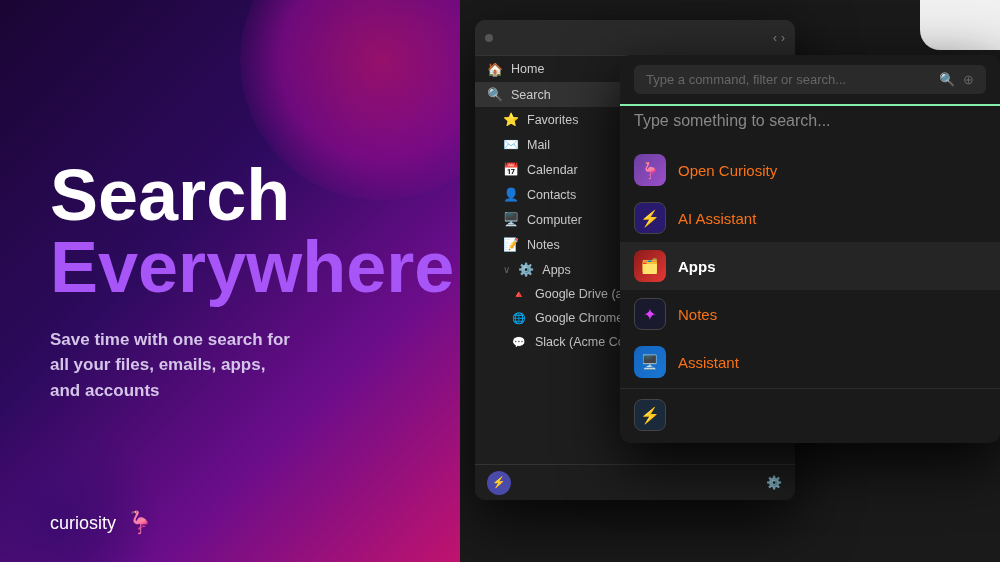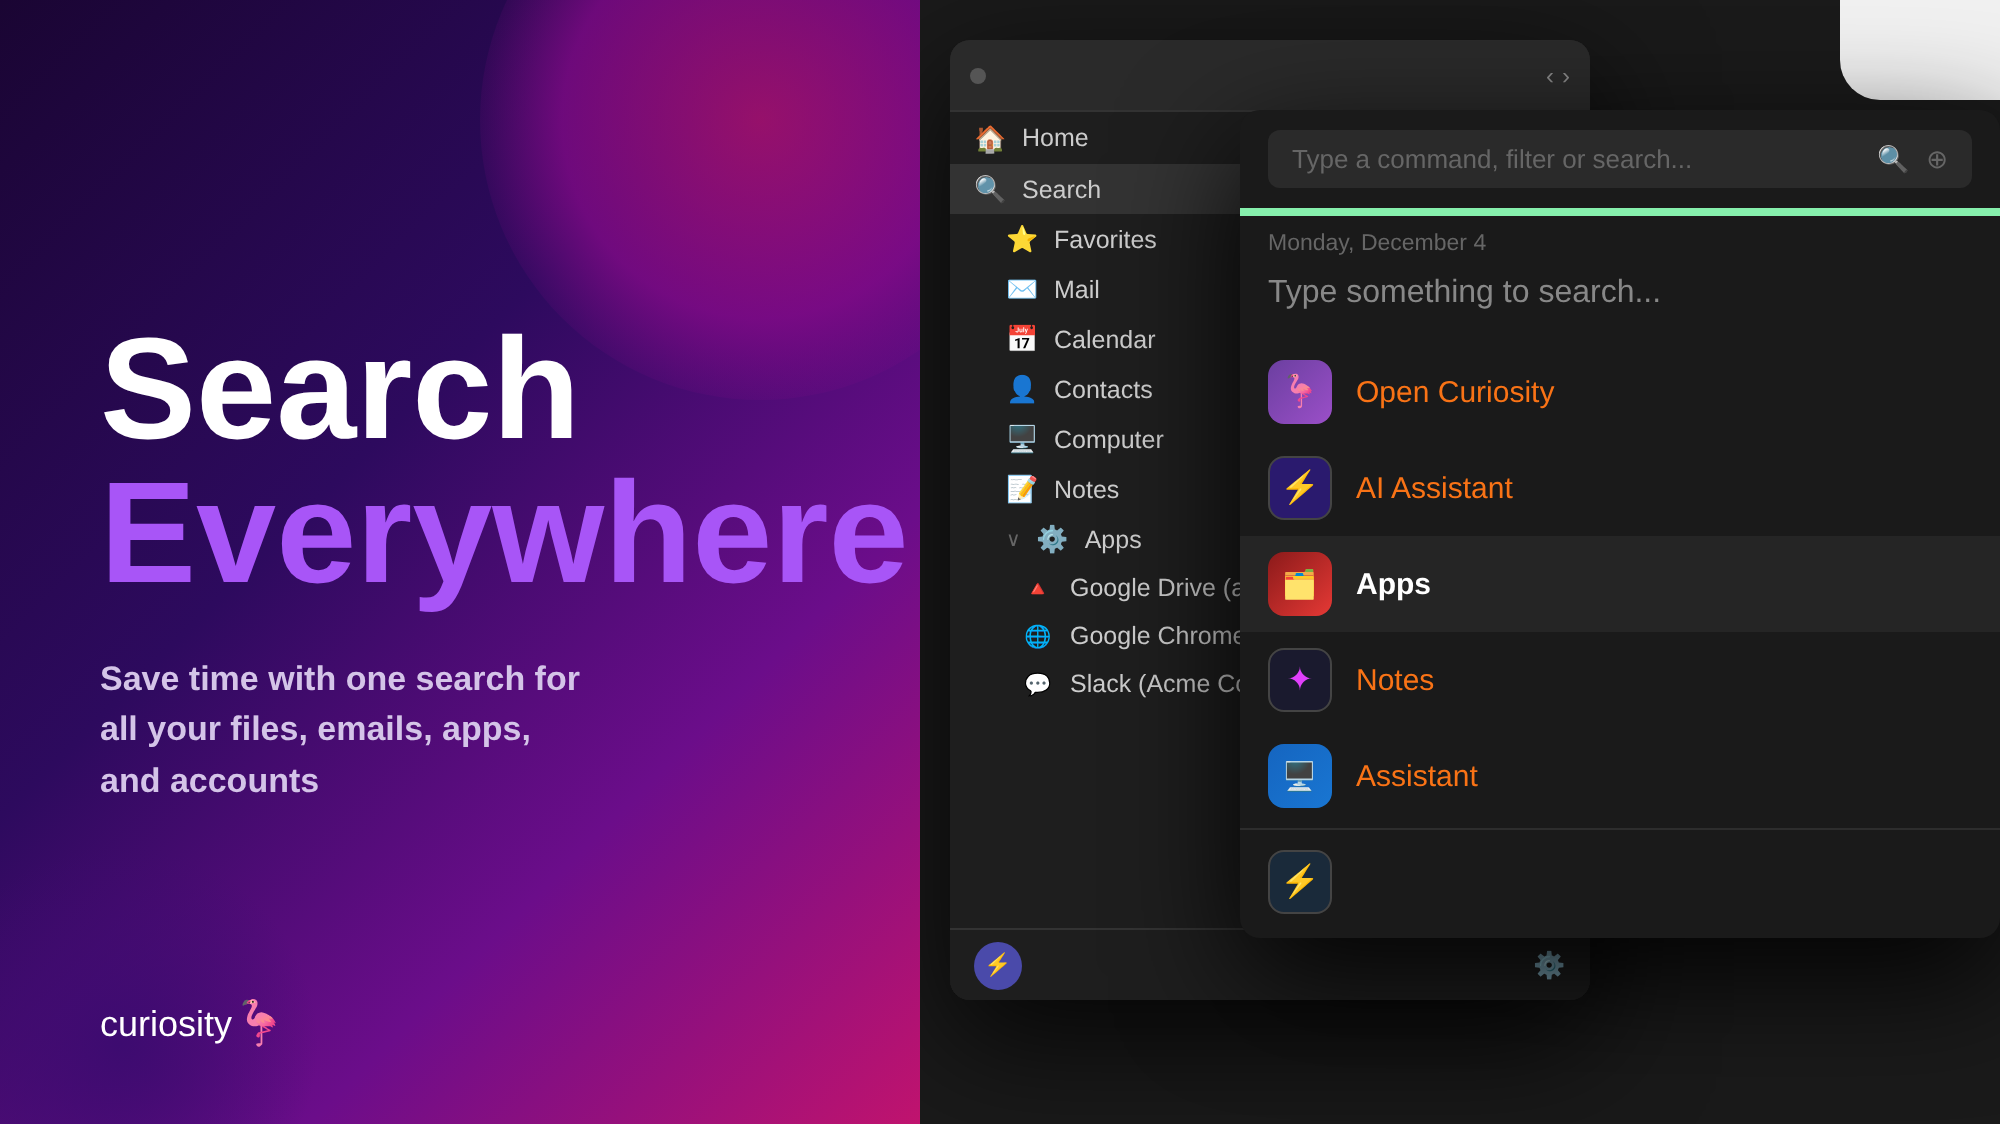--- a/index.html
+++ b/index.html
@@ -64,23 +64,24 @@
       font-size: 17px;
       color: #d4c4e8;
       font-weight: 600;
       line-height: 1.5;
       max-width: 320px;
       z-index: 1;
     }
     .brand-footer {
       display: flex;
       align-items: center;
+      gap: 10px;
       z-index: 1;
       position: absolute;
-      bottom: 37px;
+      bottom: 26px;
       left: 50px;
     }
     .brand-name {
       font-size: 18px;
       color: #ffffff;
       font-weight: 500;
     }
     .brand-icon {
       font-size: 22px;
     }
@@ -200,21 +201,21 @@
       top: 55px;
       left: 160px;
       width: 380px;
       background: #1a1a1a;
       border-radius: 10px;
       box-shadow: 0 20px 60px rgba(0,0,0,0.9);
       overflow: hidden;
     }
     .search-header {
       padding: 10px 14px;
-      border-bottom: 4px solid #86efac;
+      border-bottom: 2px solid #86efac;
     }
     .search-input-bar {
       background: #2a2a2a;
       border-radius: 6px;
       padding: 7px 12px;
       display: flex;
       align-items: center;
       gap: 8px;
     }
     .search-placeholder-text {
@@ -404,21 +405,20 @@
   <div class="search-overlay">
 
     <div class="search-header">
       <div class="search-input-bar">
         <span class="search-placeholder-text">Type a command, filter or search...</span>
         <span class="search-icon-btn">🔍</span>
         <span class="search-icon-btn">⊕</span>
       </div>
     </div>
 
-    <div class="search-date">Monday, December 4</div>
 
     <div class="search-type-prompt">Type something to search...</div>
 
     <div class="search-results">
 
       <div class="result-item">
         <div class="result-icon icon-curiosity">
           <span style="font-size:16px;">🦩</span>
         </div>
         <span class="result-label">Open Curiosity</span>

